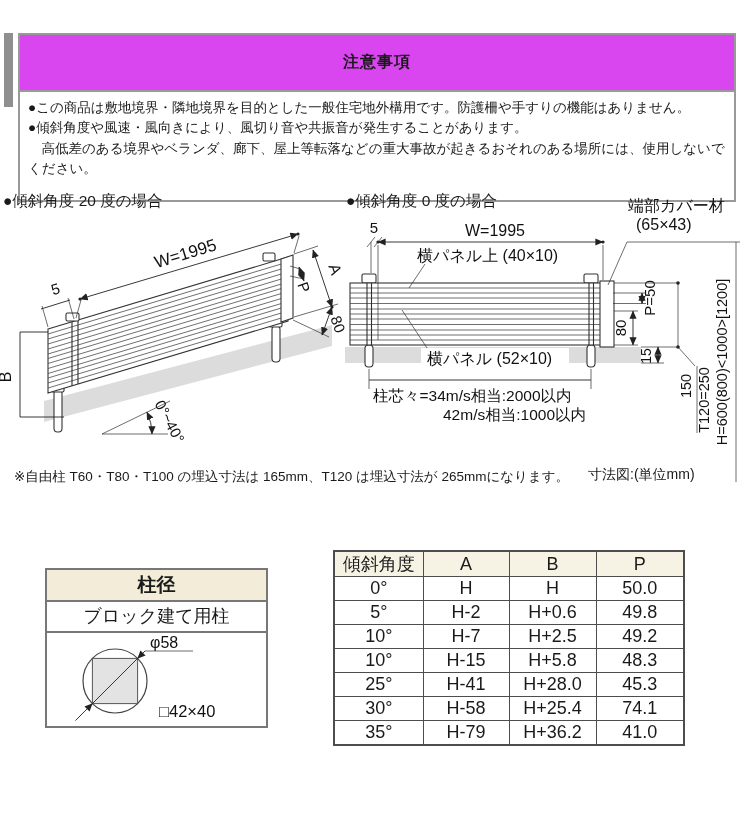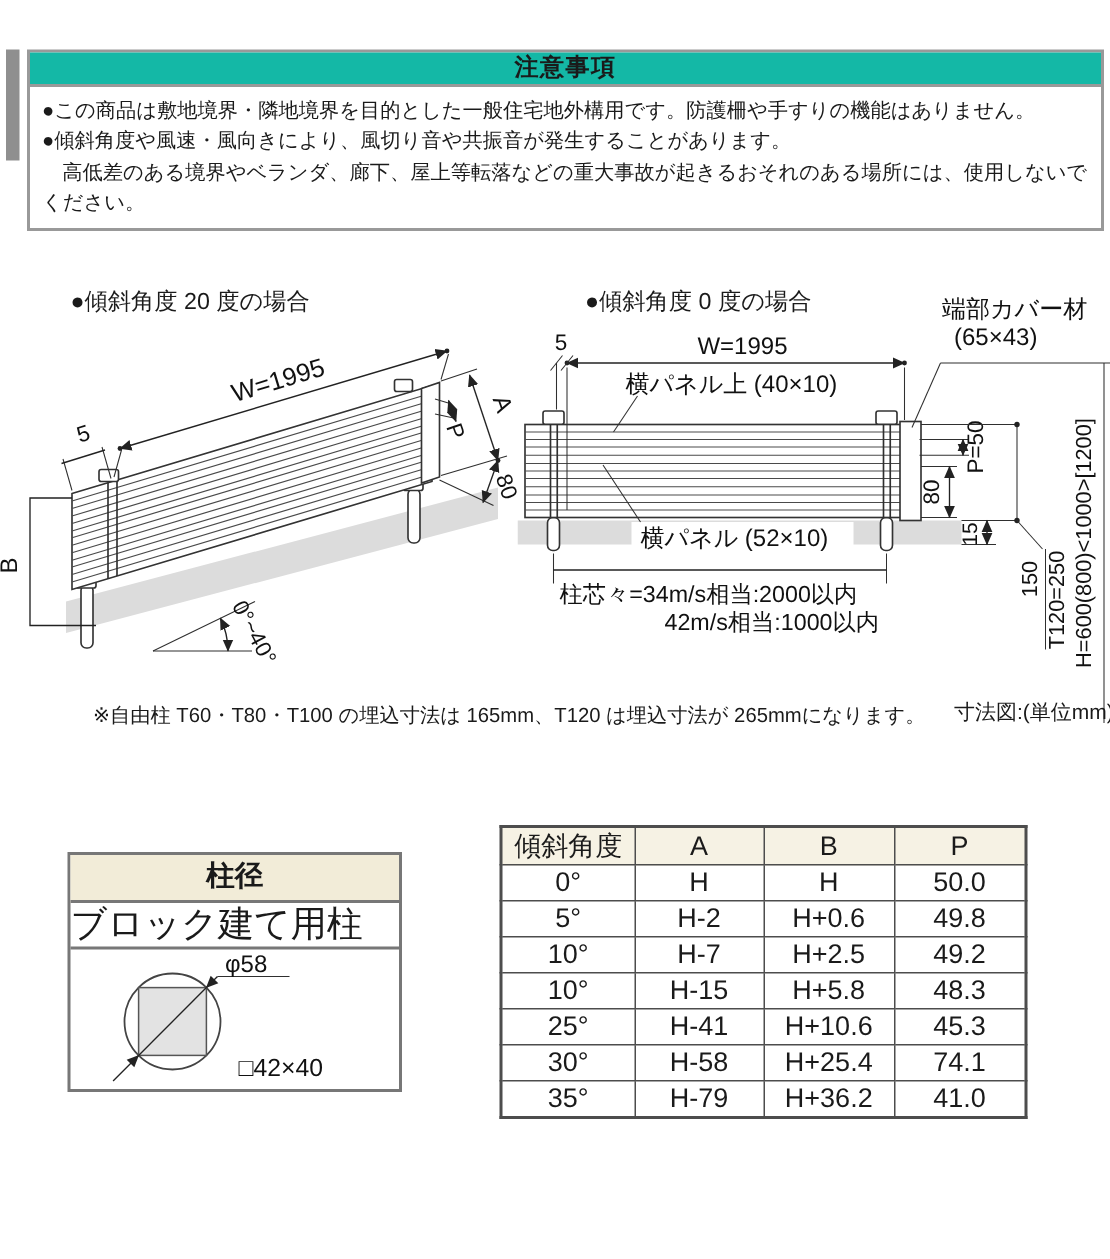--- a/index.html
+++ b/index.html
@@ -5,34 +5,34 @@
   html,body{margin:0;padding:0;background:#fff;}
   .page{position:relative;width:740px;height:839px;background:#ffffff;overflow:hidden;
         font-family:"Liberation Sans","DejaVu Sans",sans-serif;color:#1a1a1a;}
   .abs{position:absolute;}
 
   
   .edge-bar{left:4px;top:33px;width:9px;height:74px;background:#8f8f8f;}
 
   
   .caution{left:18px;top:33px;width:714px;border:2px solid #999;background:#fff;}
-  .caution-title{background:#14b8a6;border-bottom:2px solid #999;text-align:center;
-                 font-size:16px;font-weight:bold;padding:0 0;letter-spacing:1px;}
-  .caution-body{padding:6px 8px 7px 8px;font-size:13.5px;line-height:1.5;}
-
-  .diagram-title{font-size:15.5px;white-space:nowrap;margin-left:44px;}
-
-  
-  .note{font-size:13.5px;white-space:nowrap;margin-left:48px;}
+  .caution-title{background:#d946ef;border-bottom:2px solid #999;text-align:center;
+                 font-size:16px;font-weight:bold;padding:17px 0;letter-spacing:1px;}
+  .caution-body{padding:6px 8px 21px 8px;font-size:13.5px;line-height:1.5;}
+
+  .diagram-title{font-size:15.5px;white-space:nowrap;}
+
+  
+  .note{font-size:13.5px;white-space:nowrap;}
 
   
   .post-box{left:45px;top:568px;width:223px;height:160px;border:2px solid #777;background:#fff;box-sizing:border-box;}
   .post-box-title{height:30px;line-height:30px;text-align:center;font-size:19px;font-weight:bold;
                   background:#f2ecd8;border-bottom:2px solid #777;}
-  .post-box-sub{height:29px;line-height:29px;text-align:left;font-size:24px;border-bottom:2px solid #777;}
+  .post-box-sub{height:29px;line-height:29px;text-align:center;font-size:18px;border-bottom:2px solid #777;}
 
   
   .spec{left:333px;top:550px;border-collapse:collapse;table-layout:fixed;background:#fff;
         border:2px solid #4d4d4d;font-size:18px;}
   .spec th,.spec td{border:1.5px solid #4d4d4d;text-align:center;padding:0;height:23px;font-weight:normal;margin-left:28px;}
   .spec th{background:#f6f2e4;height:24px;}
   .spec col.c1{width:89px;} .spec col.c2{width:86px;} .spec col.c3{width:87px;} .spec col.c4{width:88px;}
 
   
   svg text{fill:#111;}
@@ -306,21 +306,21 @@
         </tr>
         <tr>
           <td>10°</td>
           <td>H-15</td>
           <td>H+5.8</td>
           <td>48.3</td>
         </tr>
         <tr>
           <td>25°</td>
           <td>H-41</td>
-          <td>H+10.6</td>
+          <td>H+28.0</td>
           <td>45.3</td>
         </tr>
         <tr>
           <td>30°</td>
           <td>H-58</td>
           <td>H+25.4</td>
           <td>74.1</td>
         </tr>
         <tr>
           <td>35°</td>

